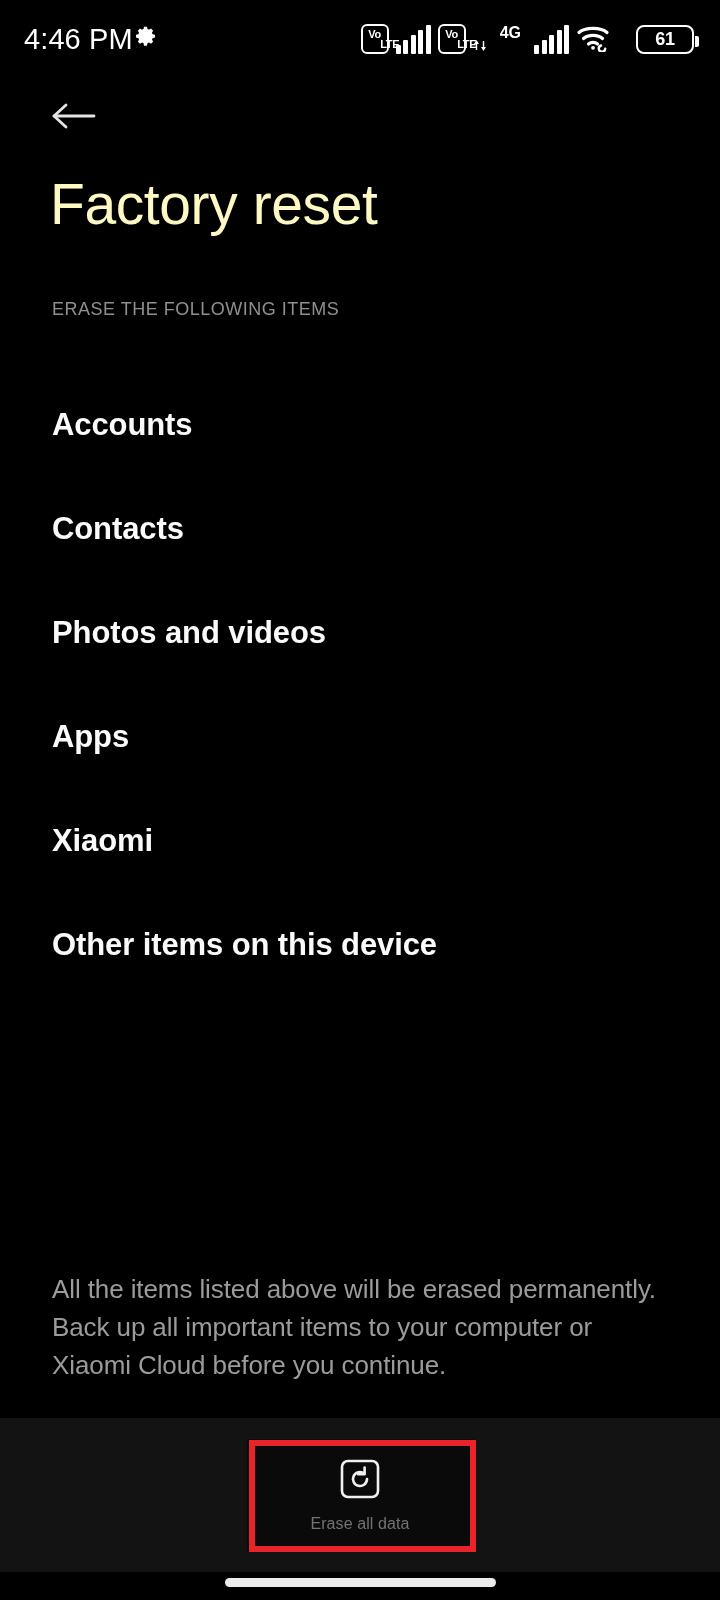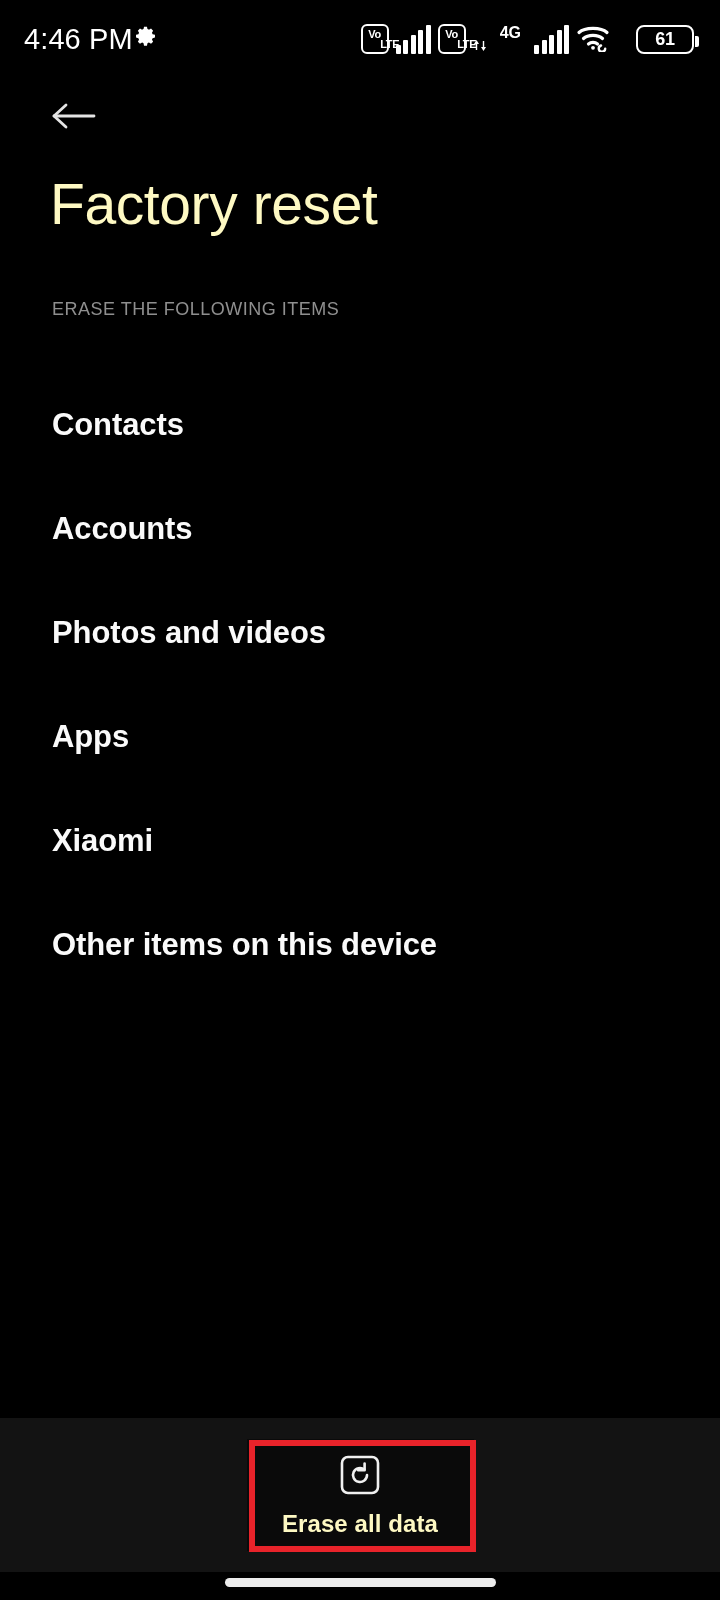--- a/index.html
+++ b/index.html
@@ -132,21 +132,21 @@
   }
   #highlight-box {
     position:absolute;
     left:249px; top:1440px;
     width:227px; height:112px;
     border:6px solid #e8232a;
     pointer-events:none;
   }
   .erase-icon-wrap { display:flex; align-items:center; justify-content:center; }
   .erase-label {
-    color:#fef9c3; font-size:24px; font-weight:700;
+    color:#737373; font-size:16px; font-weight:400;
     line-height:1; letter-spacing:0.1px; white-space:nowrap;
   }
 
   
   #nav-area {
     position:absolute; left:0; top:1572px;
     width:720px; height:28px;
     background:#000;
   }
   #gesture-pill {
@@ -235,46 +235,50 @@
     </span>
   </div>
 
   <div id="page-title">Factory reset</div>
 
   <div id="section-header">ERASE THE FOLLOWING ITEMS</div>
 
   <div id="erase-list">
 
     <div class="list-item">
+      <span class="list-item-label">Accounts</span>
+    </div>
+
+    <div class="list-item">
       <span class="list-item-label">Contacts</span>
     </div>
 
     <div class="list-item">
-      <span class="list-item-label">Accounts</span>
-    </div>
-
-    <div class="list-item">
       <span class="list-item-label">Photos and videos</span>
     </div>
 
     <div class="list-item">
       <span class="list-item-label">Apps</span>
     </div>
 
     <div class="list-item">
       <span class="list-item-label">Xiaomi</span>
     </div>
 
 
     <div class="list-item">
       <span class="list-item-label">Other items on this device</span>
     </div>
 
   </div>
 
+  <div id="footer-notes">
+    <p class="para">All the items listed above will be erased permanently. Back up all important items to your computer or Xiaomi Cloud before you continue.</p>
+    <p class="para">Note: Before restoring items, check whether the folder</p>
+  </div>
 
   <div id="bottom-bar">
     <div id="erase-all-data-button">
       <span class="erase-icon-wrap">
         <svg width="40" height="40" viewBox="0 0 40 40" fill="none" stroke="#f0f0f0" stroke-width="2.6">
           <rect x="2" y="2" width="36" height="36" rx="6" ry="6"></rect>
           <path d="M27 20 a7 7 0 1 1 -2.6 -5.45" stroke-linecap="round"></path>
           <polyline points="24.6,8.6 24.6,15.2 18.2,15.2" stroke-linecap="round" stroke-linejoin="round"></polyline>
         </svg>
       </span>

